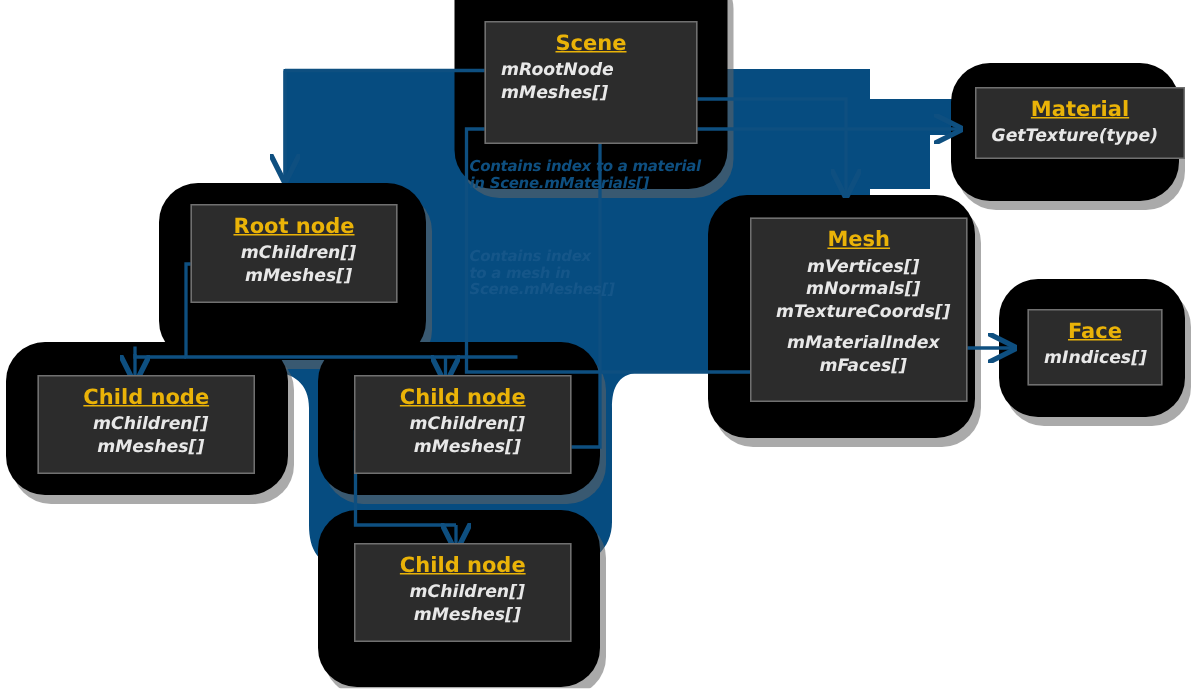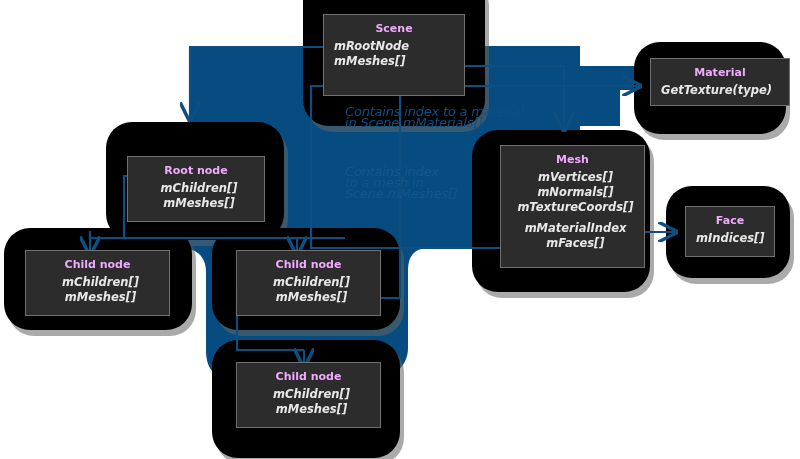--- a/index.html
+++ b/index.html
@@ -42,23 +42,24 @@
   
   .node {
     position: absolute;
     background: #2c2c2c;
     border: 1px solid #707070;
     box-sizing: border-box;
     text-align: center;
     padding: 5px 10px 7px 10px;
   }
   .node .title {
-    color: #f0abfc;
+    color: #eab308;
     font-weight: bold;
-    font-size: 11px;
+    font-size: 14px;
+    text-decoration: underline;
     line-height: 18px;
     white-space: nowrap;
     display: block;
     margin-bottom: 1px;
   }
   .node .field {
     color: #e8e8e8;
     font-style: italic;
     font-weight: bold;
     font-size: 11.5px;
@@ -68,26 +69,25 @@
     text-align: center;
     padding-left: 6px;
   }
   .node.centerfields .field { text-align: left; padding-left: 0; }
 
   
   .note {
     position: absolute;
     color: #0e4f80;
     font-style: italic;
-    font-weight: normal;
-    font-size: 13px;
+    font-weight: bold;
+    font-size: 10px;
     line-height: 11px;
     white-space: pre-line;
     letter-spacing: -0.2px;
-    padding-left: 32px;
   }
   .note.faded { color: #1b5a8c; opacity: 0.75; }
 </style>
 </head>
 <body>
 
 <div id="stage">
 
   <svg id="bluelayer" viewBox="0 0 800 459" xmlns="http://www.w3.org/2000/svg">
     <path d="M189,46 L580,46 L580,90 L620,90 L620,126 L580,126 L580,220
@@ -146,21 +146,21 @@
     <span class="title">Scene</span>
     <span class="field">mRootNode</span>
     <span class="field">mMeshes[]</span>
   </div>
 
   <div class="node centerfields" style="left:650px; top:58px; width:140px; height:48px;">
     <span class="title">Material</span>
     <span class="field">GetTexture(type)</span>
   </div>
 
-  <div class="node" style="left:127px; top:156px; width:138px; height:66px;">
+  <div class="node" style="left:127px; top:136px; width:138px; height:66px;">
     <span class="title">Root node</span>
     <span class="field">mChildren[]</span>
     <span class="field">mMeshes[]</span>
   </div>
 
   <div class="node" style="left:500px; top:145px; width:145px; height:123px;">
     <span class="title">Mesh</span>
     <span class="field">mVertices[]</span>
     <span class="field">mNormals[]</span>
     <span class="field">mTextureCoords[]</span>

